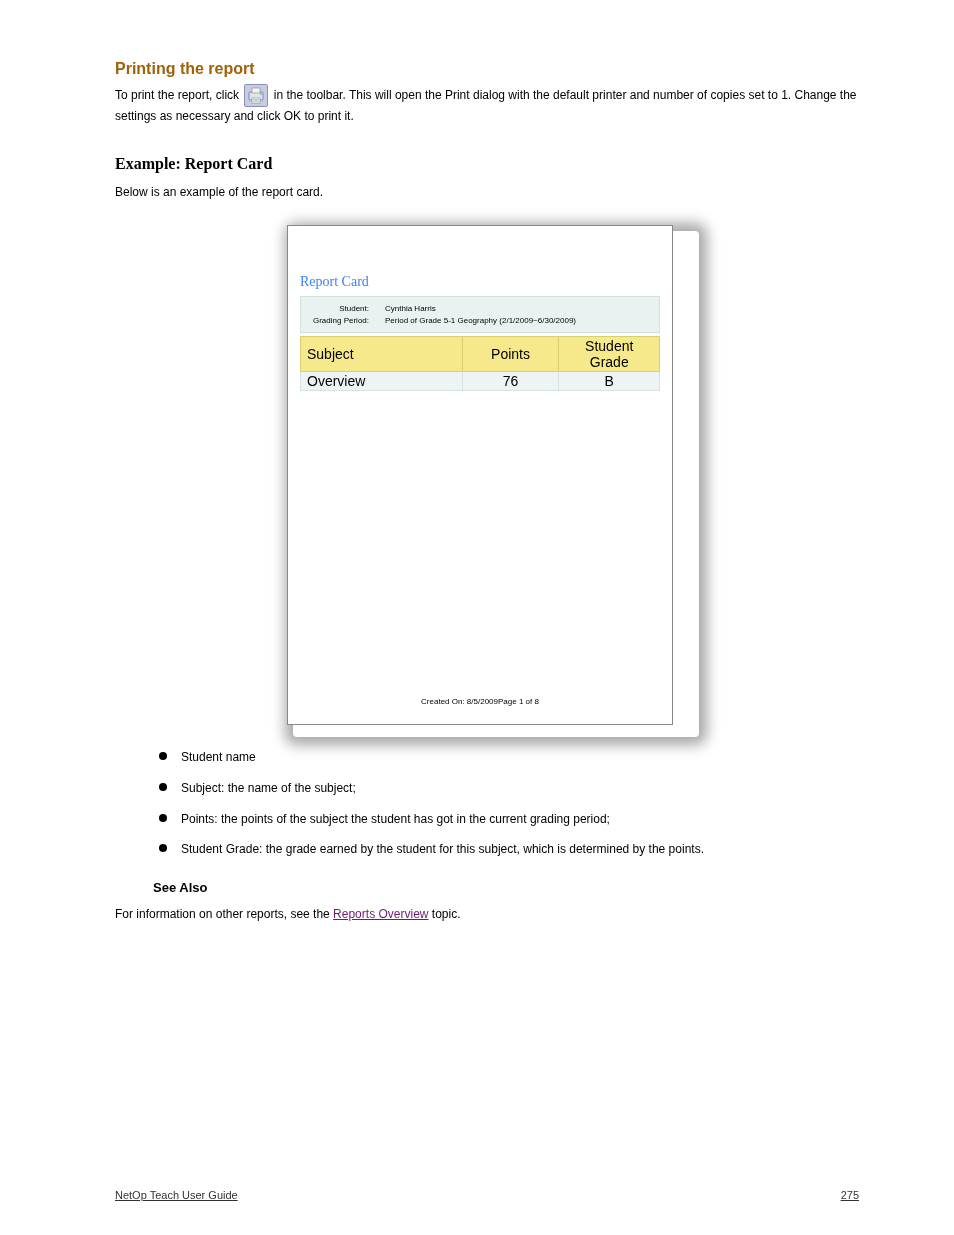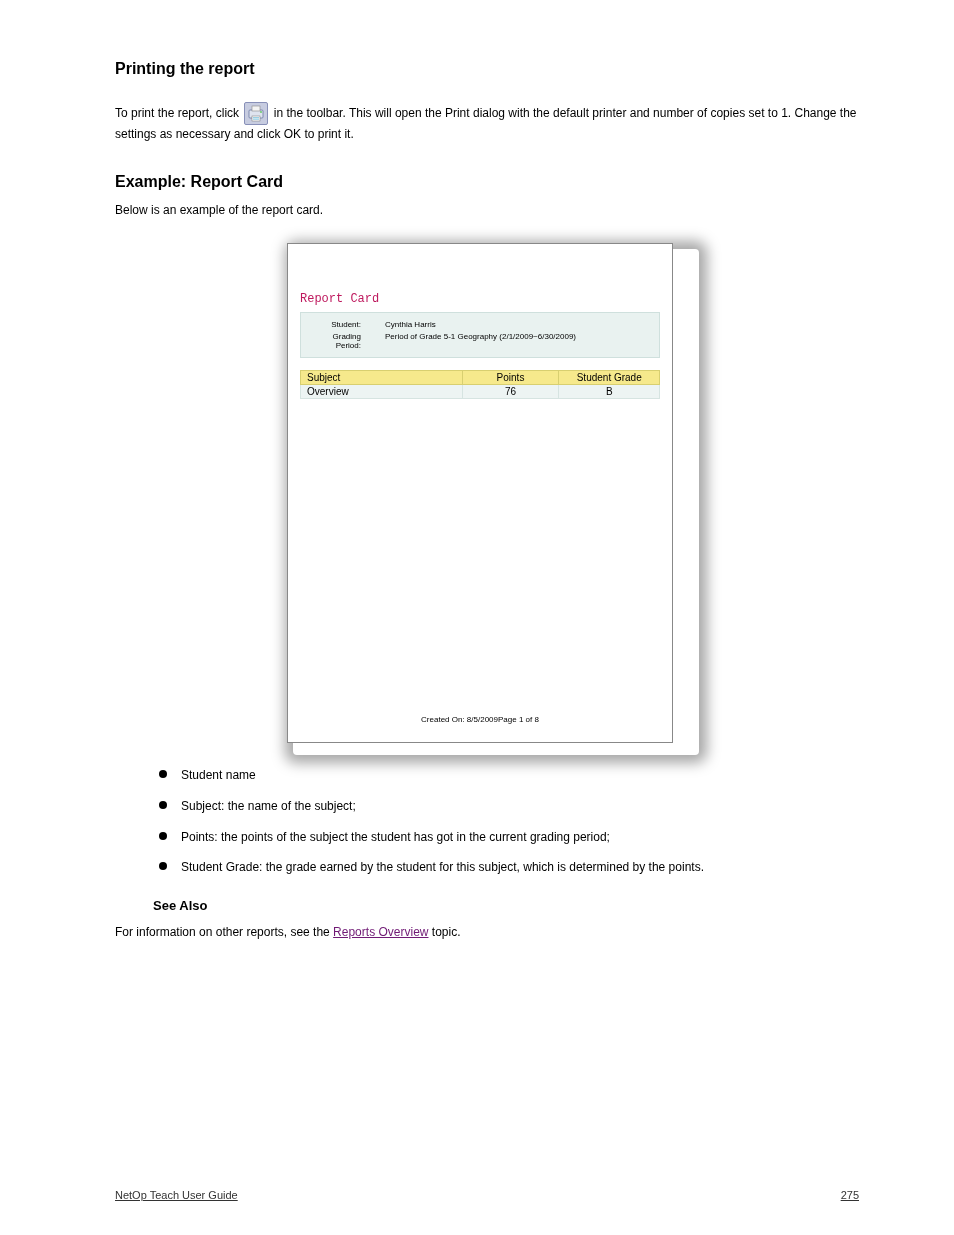--- a/index.html
+++ b/index.html
@@ -11,22 +11,22 @@
       font-size: 12px;
       color: #000;
       position: relative;
     }
     .page-wrap {
       padding: 60px 95px 60px 115px;
     }
     .section-heading {
       font-size: 16px;
       font-weight: bold;
-      color: #000000;
-      margin-bottom: 24px;
+      color: #a16207;
+      margin-bottom: 6px;
     }
     .body-text {
       margin-bottom: 18px;
       line-height: 1.5;
     }
     .inline-icon {
       display: inline-block;
       width: 24px;
       height: 23px;
       background: #c7cce0;
@@ -35,20 +35,21 @@
       vertical-align: middle;
       margin: 0 2px;
       position: relative;
     }
     .inline-icon svg { display: block; }
     .section-heading-2 {
       font-size: 16px;
       font-weight: bold;
       margin-top: 30px;
       margin-bottom: 10px;
+      font-family: Liberation Serif, serif;
     }
 
     
     .report-wrap {
       width: 400px;
       margin: 24px auto 24px auto;
       position: relative;
     }
     .report-shadow {
       position: absolute;
@@ -64,49 +65,49 @@
     .report-page {
       position: relative;
       z-index: 1;
       width: 386px;
       height: 500px;
       background: #fff;
       border: 1px solid #888;
       padding: 14px 12px 10px 12px;
     }
     .report-title {
-      font-size: 12px;
-      color: #be185d;
+      font-size: 14px;
+      color: #3b82f6;
       margin: 34px 0 6px 0;
       font-weight: normal;
-      font-family: Liberation Mono, monospace;
+      font-family: Liberation Serif, serif;
     }
     .report-info {
       background: #e9f2f0;
       border: 1px solid #cfe0dd;
       font-size: 8px;
       padding: 4px 6px;
     }
     .report-info-row {
       display: flex;
       margin: 3px 0;
     }
     .report-info-label {
       width: 78px;
       text-align: right;
-      padding-right: 24px;
+      padding-right: 16px;
     }
     .report-info-value {
       flex: 1;
     }
     .report-table {
       width: 100%;
       border-collapse: collapse;
-      font-size: 10px;
-      margin-top: 12px;
+      font-size: 14px;
+      margin-top: 3px;
     }
     .report-table th {
       background: #f6e98c;
       font-weight: normal;
       text-align: left;
       padding: 1px 6px;
       border: 1px solid #d8cf70;
     }
     .report-table th.center { text-align: center; }
     .report-table td {

